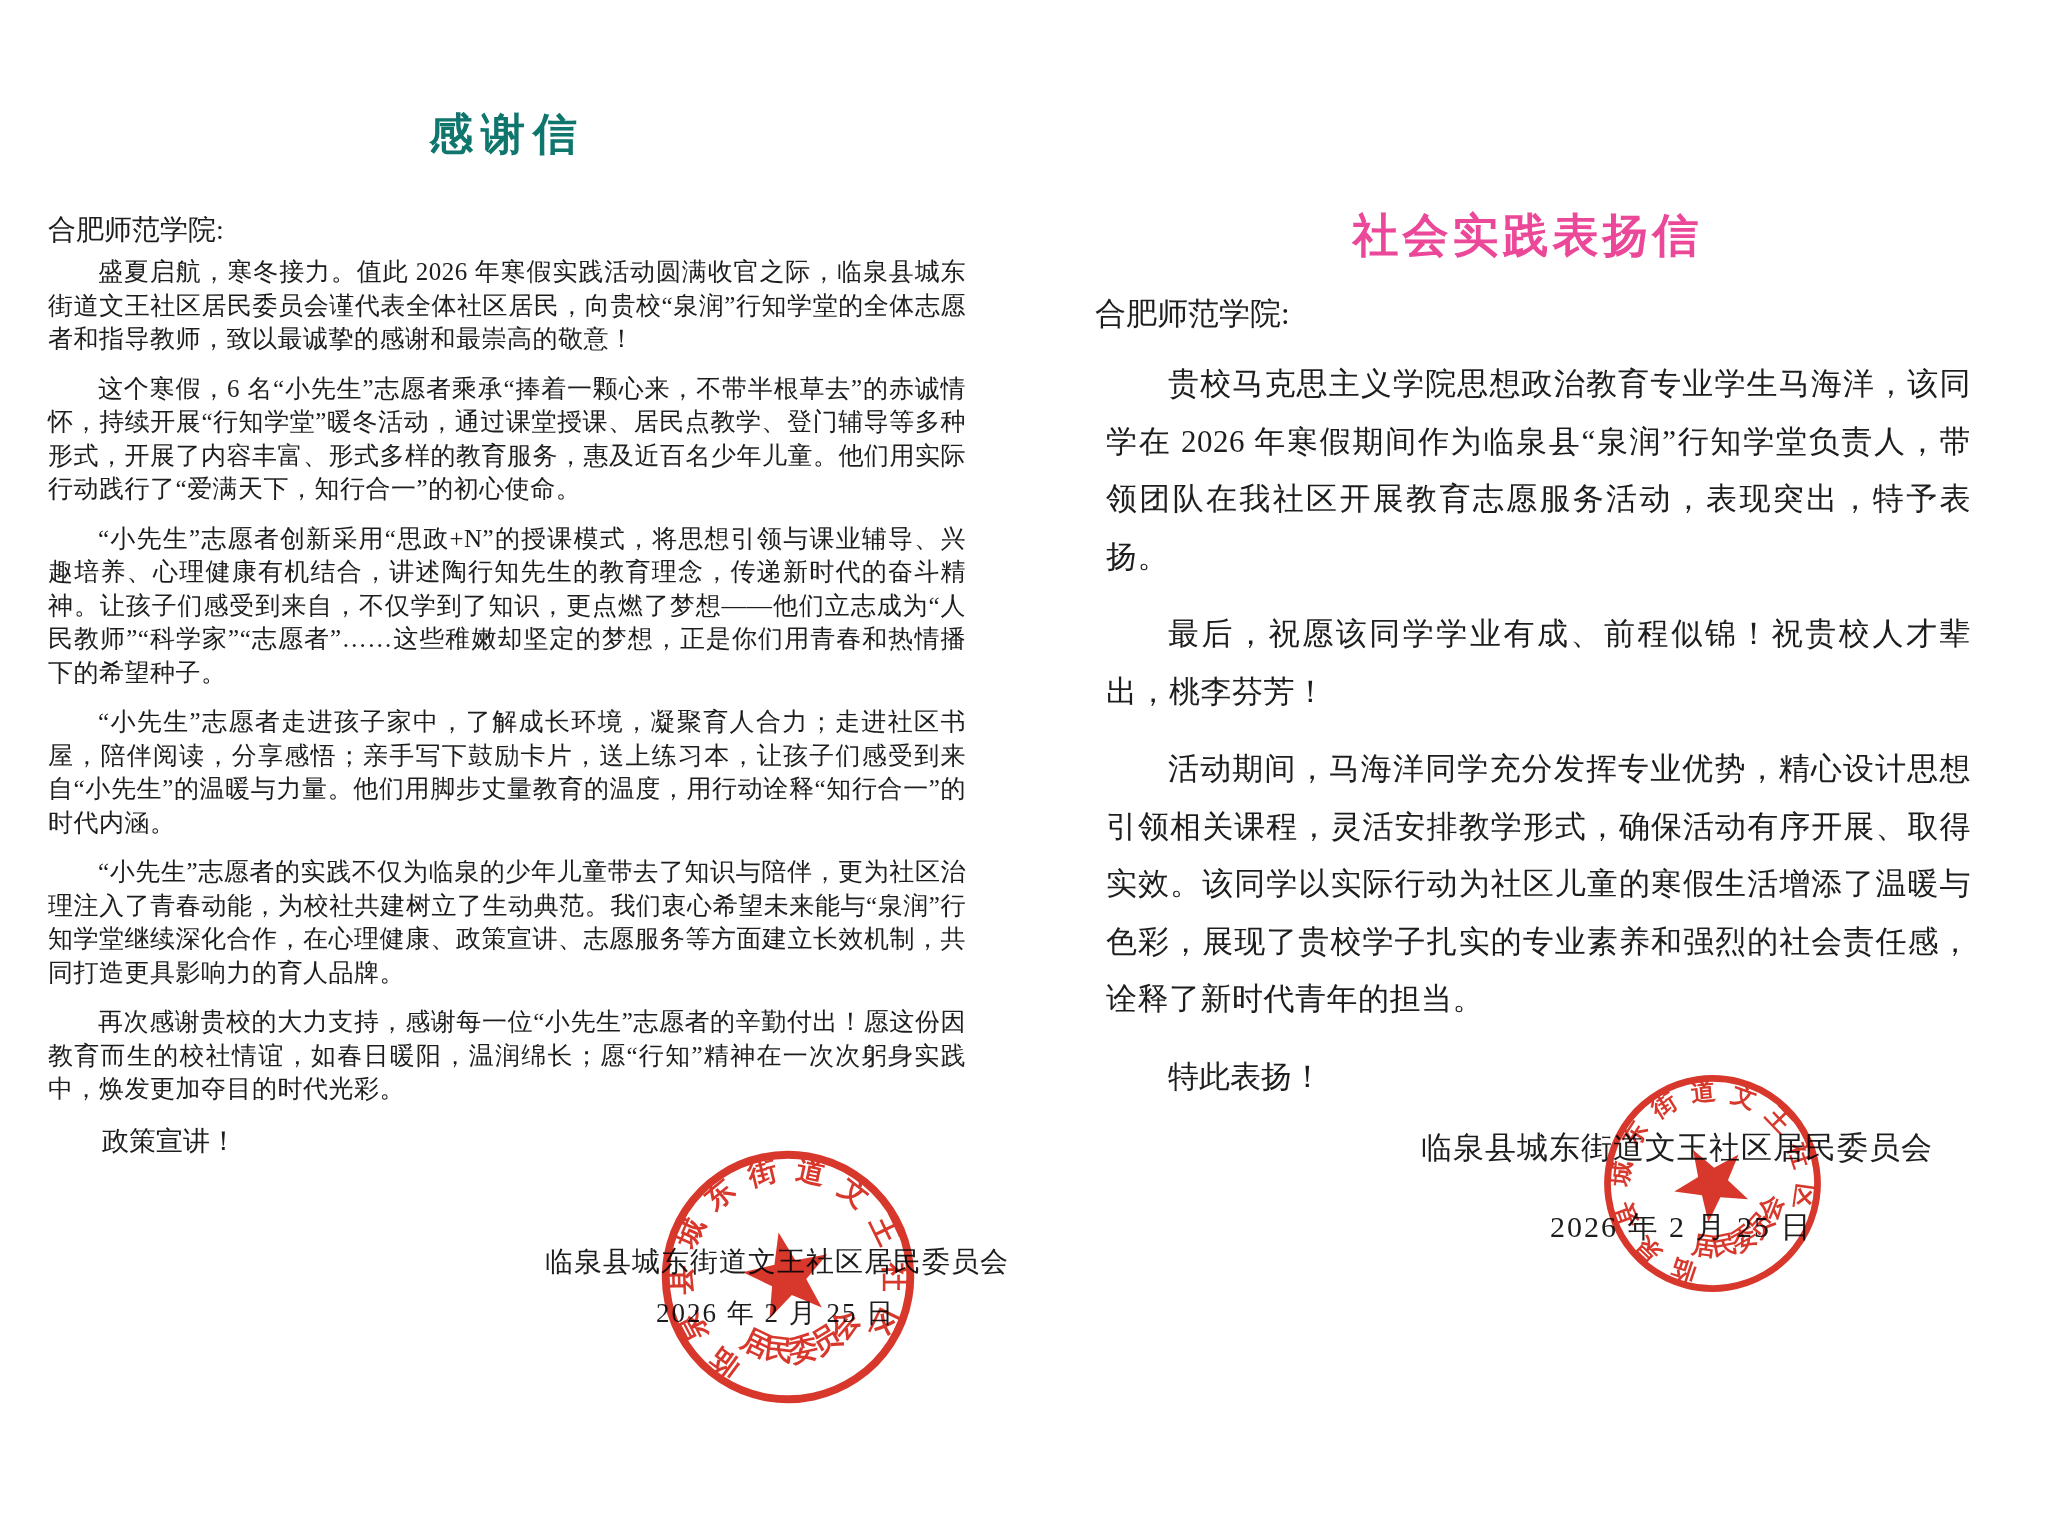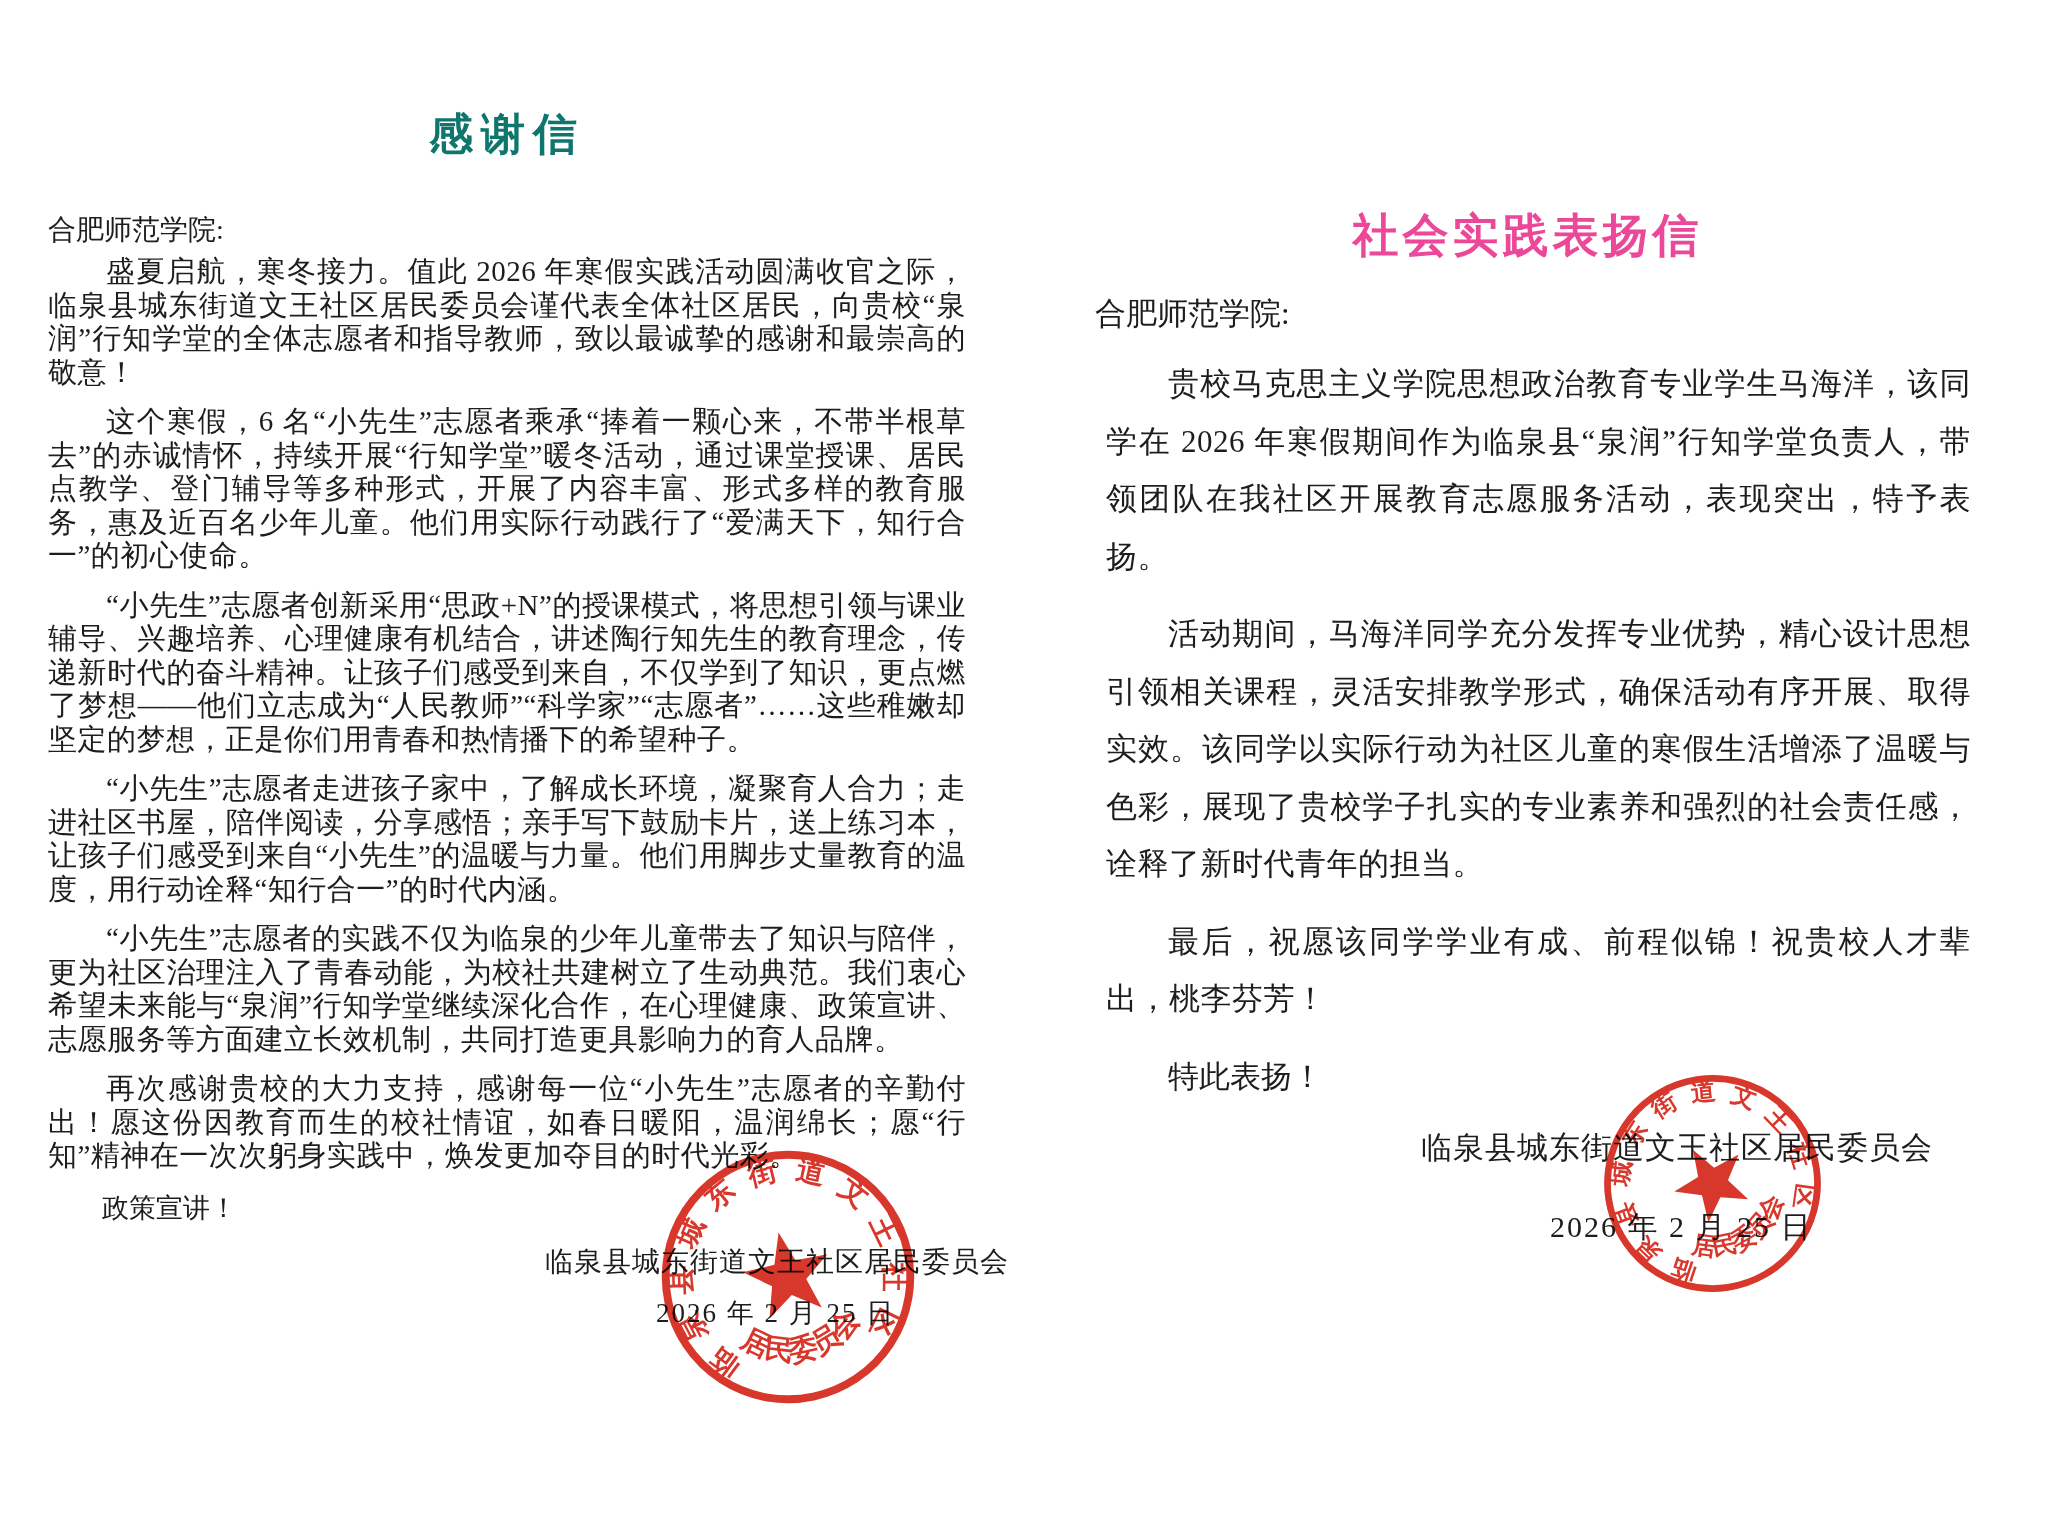--- a/index.html
+++ b/index.html
@@ -11,21 +11,21 @@
   .letter{position:absolute;}
   
   .letter-left{left:48px;top:105px;width:918px;height:1400px;}
   .l-title{
     position:absolute;left:0;top:0;width:100%;text-align:center;
     font-size:44px;font-weight:700;letter-spacing:8px;color:#0f766e;
   }
   .l-salutation{position:absolute;left:0;top:106px;font-size:28px;}
   .l-body{position:absolute;left:0;top:150px;width:918px;}
   .l-body p{
-    margin:0 0 16px 0;font-size:29px;line-height:33.5px;
+    margin:0 0 16px 0;font-size:25px;line-height:33.5px;
     text-align:justify;text-indent:2em;letter-spacing:0.5px;
   }
   .l-closing{margin-top:17px;font-size:27px;text-indent:2em;}
   .l-signature{position:absolute;left:497px;top:1138px;font-size:28px;letter-spacing:1px;white-space:nowrap;}
   .l-date{position:absolute;left:608px;top:1190px;font-size:27px;letter-spacing:2px;white-space:nowrap;}
   
   .letter-right{left:1095px;top:205px;width:865px;height:1320px;}
   .r-title{
     position:absolute;left:0;top:0;width:100%;text-align:center;
     font-size:46px;font-weight:700;letter-spacing:4px;color:#ec4899;
@@ -79,22 +79,22 @@
       </text>
     </g>
   </svg>
 </div>
 
 <div class="letter letter-right">
   <div class="r-title">社会实践表扬信</div>
   <div class="r-salutation">合肥师范学院:</div>
   <div class="r-body">
     <p>贵校马克思主义学院思想政治教育专业学生马海洋，该同学在 2026 年寒假期间作为临泉县“泉润”行知学堂负责人，带领团队在我社区开展教育志愿服务活动，表现突出，特予表扬。</p>
+    <p>最后，祝愿该同学学业有成、前程似锦！祝贵校人才辈出，桃李芬芳！</p>
     <p>活动期间，马海洋同学充分发挥专业优势，精心设计思想引领相关课程，灵活安排教学形式，确保活动有序开展、取得实效。该同学以实际行动为社区儿童的寒假生活增添了温暖与色彩，展现了贵校学子扎实的专业素养和强烈的社会责任感，诠释了新时代青年的担当。</p>
-    <p>最后，祝愿该同学学业有成、前程似锦！祝贵校人才辈出，桃李芬芳！</p>
     <div class="r-closing">特此表扬！</div>
   </div>
   <div class="r-signature">临泉县城东街道文王社区居民委员会</div>
   <div class="r-date">2026 年 2 月 25 日</div>
 
   <svg class="stamp stamp-right" viewBox="0 0 300 300">
     <g transform="rotate(-30 150 150)" stroke="none">
       <circle cx="150" cy="150" r="140" fill="none" stroke="#d5281c" stroke-width="9"></circle>
       <polygon fill="#d5281c" points="150,98 162.3,133 199.5,133.9 170,156.5 180.6,192.1 150,171 119.4,192.1 130,156.5 100.5,133.9 137.7,133"></polygon>
       <defs>

